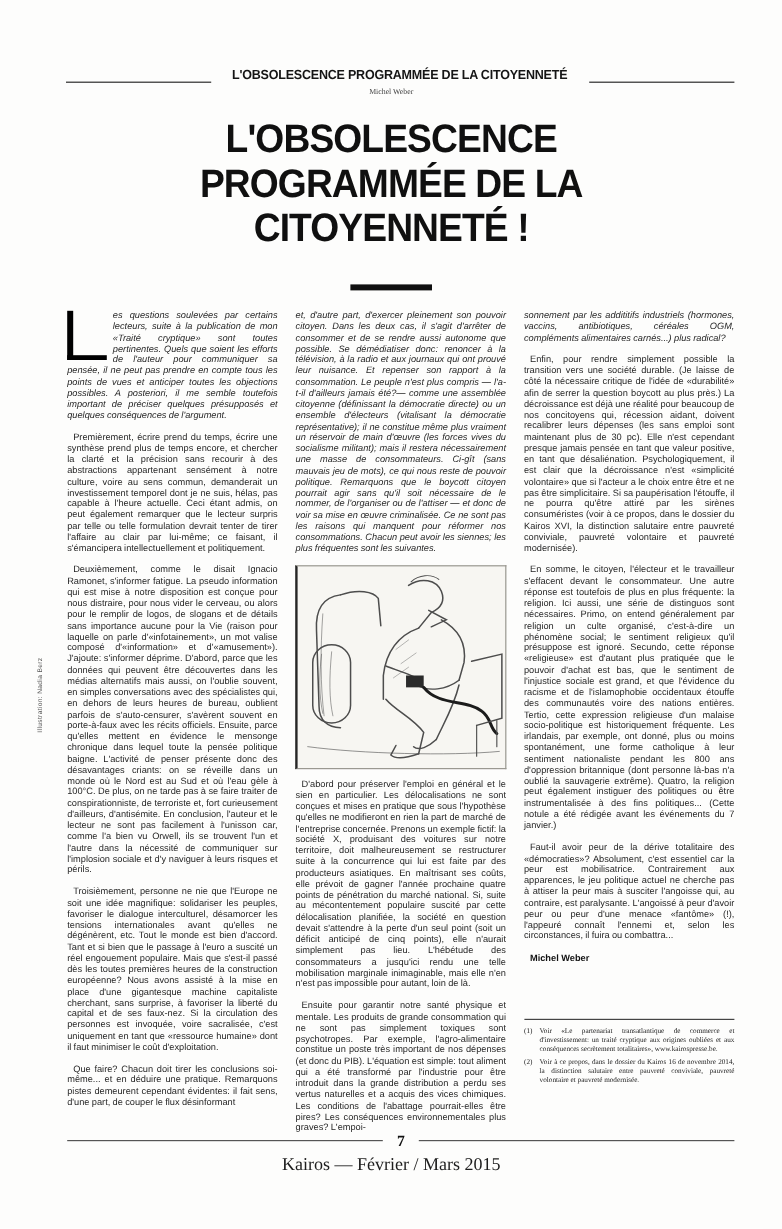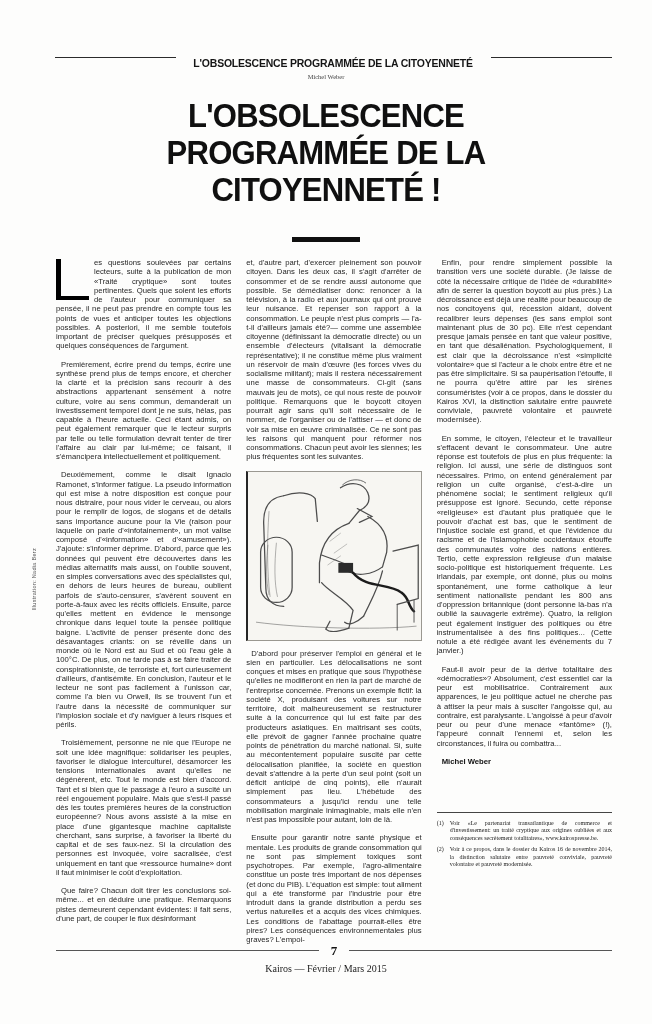--- a/index.html
+++ b/index.html
@@ -1,20 +1,20 @@
 <!DOCTYPE html>
 <html lang="fr"><head>
 <meta charset="utf-8">
 <style>
   html,body{margin:0;padding:0;background:#ffffff;}
   .page{position:relative;width:652px;height:1024px;margin:0 auto;background:#fdfdfc;overflow:hidden;
         font-family:"Liberation Sans",sans-serif;-webkit-font-smoothing:antialiased;}
 
   
-  .kicker-row{position:absolute;top:57px;left:55px;right:40px;display:flex;align-items:flex-start;gap:10px;}
+  .kicker-row{position:absolute;top:57px;left:55px;right:40px;display:flex;align-items:flex-end;gap:10px;}
   .hrule{flex:1;border-top:1.3px solid #2b2b2b;height:0;}
   .kicker{font-weight:700;font-size:11px;letter-spacing:-0.2px;white-space:nowrap;color:#151515;
           transform:scaleX(0.95);transform-origin:center;}
   .byline{position:absolute;top:73px;left:0;right:0;text-align:center;
           font-family:"Liberation Serif",serif;font-size:6.5px;color:#444;}
 
   
   .title{position:absolute;top:97px;left:0;right:0;margin:0;text-align:center;
          font-weight:700;font-size:33px;line-height:37px;letter-spacing:-0.8px;color:#101010;
          transform:scaleX(0.94);transform-origin:center;}
@@ -23,21 +23,21 @@
   
   .credit-vertical{position:absolute;left:31px;top:548px;font-size:5.5px;color:#555;
                    letter-spacing:0.3px;writing-mode:vertical-rl;transform:rotate(180deg);}
 
   
   .columns{position:absolute;top:258px;left:56px;width:556px;
            display:grid;grid-template-columns:1fr 1fr 1fr;column-gap:15px;}
   .col{min-width:0;}
   .para{margin:0 0 9px;font-size:7.7px;line-height:9.25px;text-align:justify;
         color:#262626;text-indent:5px;word-spacing:-0.2px;}
-  .para.lead{text-indent:0;}
+  .para.lead{text-indent:0;font-style:italic;}
   .dropcap{float:left;width:33px;height:41px;border-left:5px solid #000;border-bottom:4px solid #000;
            margin:1px 5px 1px 0;box-sizing:border-box;}
 
   
   .illustration{margin:3px 0 8px;padding:0;}
   .illustration svg{display:block;width:100%;height:170px;background:#f7f6f2;
                     border:1px solid #9a9891;border-left:2.5px solid #262626;box-sizing:border-box;}
 
   
   .signature{margin:5px 0 0;font-weight:700;font-size:7.7px;color:#111;text-indent:5px;}
@@ -46,21 +46,21 @@
              font-size:6px;line-height:7.7px;color:#222;}
   .footnote{display:flex;gap:4px;margin-bottom:3px;}
   .fn-num{flex:0 0 9px;}
   .fn-text{flex:1;text-align:justify;}
 
   
   .page-footer{position:absolute;top:944px;left:56px;right:40px;display:flex;align-items:center;gap:12px;}
   .footer-rule{flex:1;border-top:1px solid #555;height:0;}
   .page-number{font-family:"Liberation Serif",serif;font-weight:700;font-size:13px;color:#111;line-height:1;}
   .journal-line{position:absolute;top:963px;left:0;right:0;text-align:center;
-                font-family:"Liberation Serif",serif;font-size:10px;color:#1d1d1d;}
+                font-family:"Liberation Serif",serif;font-size:15px;color:#1d1d1d;}
 </style>
 </head>
 <body>
 
 <div class="page">
 
   <header class="kicker-row">
     <span class="hrule"></span>
     <span class="kicker">L'OBSOLESCENCE PROGRAMMÉE DE LA CITOYENNETÉ</span>
     <span class="hrule"></span>
@@ -128,20 +128,21 @@
             <path d="M8,152 C50,158 120,160 160,156" stroke-width="0.7" opacity="0.7"></path>
           </g>
         </svg>
       </figure>
 
       <p class="para">D'abord pour préserver l'emploi en général et le sien en particulier. Les délocalisations ne sont conçues et mises en pratique que sous l'hypothèse qu'elles ne modifieront en rien la part de marché de l'entreprise concernée. Prenons un exemple fictif: la société X, produisant des voitures sur notre territoire, doit malheureusement se restructurer suite à la concurrence qui lui est faite par des producteurs asiatiques. En maîtrisant ses coûts, elle prévoit de gagner l'année prochaine quatre points de pénétration du marché national. Si, suite au mécontentement populaire suscité par cette délocalisation planifiée, la société en question devait s'attendre à la perte d'un seul point (soit un déficit anticipé de cinq points), elle n'aurait simplement pas lieu. L'hébétude des consommateurs a jusqu'ici rendu une telle mobilisation marginale inimaginable, mais elle n'en n'est pas impossible pour autant, loin de là.</p>
       <p class="para">Ensuite pour garantir notre santé physique et mentale. Les produits de grande consommation qui ne sont pas simplement toxiques sont psychotropes. Par exemple, l'agro-alimentaire constitue un poste très important de nos dépenses (et donc du PIB). L'équation est simple: tout aliment qui a été transformé par l'industrie pour être introduit dans la grande distribution a perdu ses vertus naturelles et a acquis des vices chimiques. Les conditions de l'abattage pourrait-elles être pires? Les conséquences environnementales plus graves? L'empoi-</p>
     </section>
 
     <section class="col">
+      <p class="para lead">sonnement par les addititifs industriels (hormones, vaccins, antibiotiques, céréales OGM, compléments alimentaires carnés...) plus radical?</p>
       <p class="para">Enfin, pour rendre simplement possible la transition vers une société durable. (Je laisse de côté la nécessaire critique de l'idée de «durabilité» afin de serrer la question boycott au plus près.) La décroissance est déjà une réalité pour beaucoup de nos concitoyens qui, récession aidant, doivent recalibrer leurs dépenses (les sans emploi sont maintenant plus de 30 pc). Elle n'est cependant presque jamais pensée en tant que valeur positive, en tant que désaliénation. Psychologiquement, il est clair que la décroissance n'est «simplicité volontaire» que si l'acteur a le choix entre être et ne pas être simplicitaire. Si sa paupérisation l'étouffe, il ne pourra qu'être attiré par les sirènes consuméristes (voir à ce propos, dans le dossier du Kairos XVI, la distinction salutaire entre pauvreté conviviale, pauvreté volontaire et pauvreté modernisée).</p>
       <p class="para">En somme, le citoyen, l'électeur et le travailleur s'effacent devant le consommateur. Une autre réponse est toutefois de plus en plus fréquente: la religion. Ici aussi, une série de distinguos sont nécessaires. Primo, on entend généralement par religion un culte organisé, c'est-à-dire un phénomène social; le sentiment religieux qu'il présuppose est ignoré. Secundo, cette réponse «religieuse» est d'autant plus pratiquée que le pouvoir d'achat est bas, que le sentiment de l'injustice sociale est grand, et que l'évidence du racisme et de l'islamophobie occidentaux étouffe des communautés voire des nations entières. Tertio, cette expression religieuse d'un malaise socio-politique est historiquement fréquente. Les irlandais, par exemple, ont donné, plus ou moins spontanément, une forme catholique à leur sentiment nationaliste pendant les 800 ans d'oppression britannique (dont personne là-bas n'a oublié la sauvagerie extrême). Quatro, la religion peut également instiguer des politiques ou être instrumentalisée à des fins politiques... (Cette notule a été rédigée avant les événements du 7 janvier.)</p>
       <p class="para">Faut-il avoir peur de la dérive totalitaire des «démocraties»? Absolument, c'est essentiel car la peur est mobilisatrice. Contrairement aux apparences, le jeu politique actuel ne cherche pas à attiser la peur mais à susciter l'angoisse qui, au contraire, est paralysante. L'angoissé à peur d'avoir peur ou peur d'une menace «fantôme» (!), l'appeuré connaît l'ennemi et, selon les circonstances, il fuira ou combattra...</p>
       <p class="signature">Michel Weber</p>
 
       <div class="footnote-rule"></div>
       <ol class="footnotes">
         <li class="footnote">
           <span class="fn-num">(1)</span>
           <span class="fn-text">Voir «Le partenariat transatlantique de commerce et d'investissement: un traité cryptique aux origines oubliées et aux conséquences secrètement totalitaires», www.kairospresse.be.</span>

